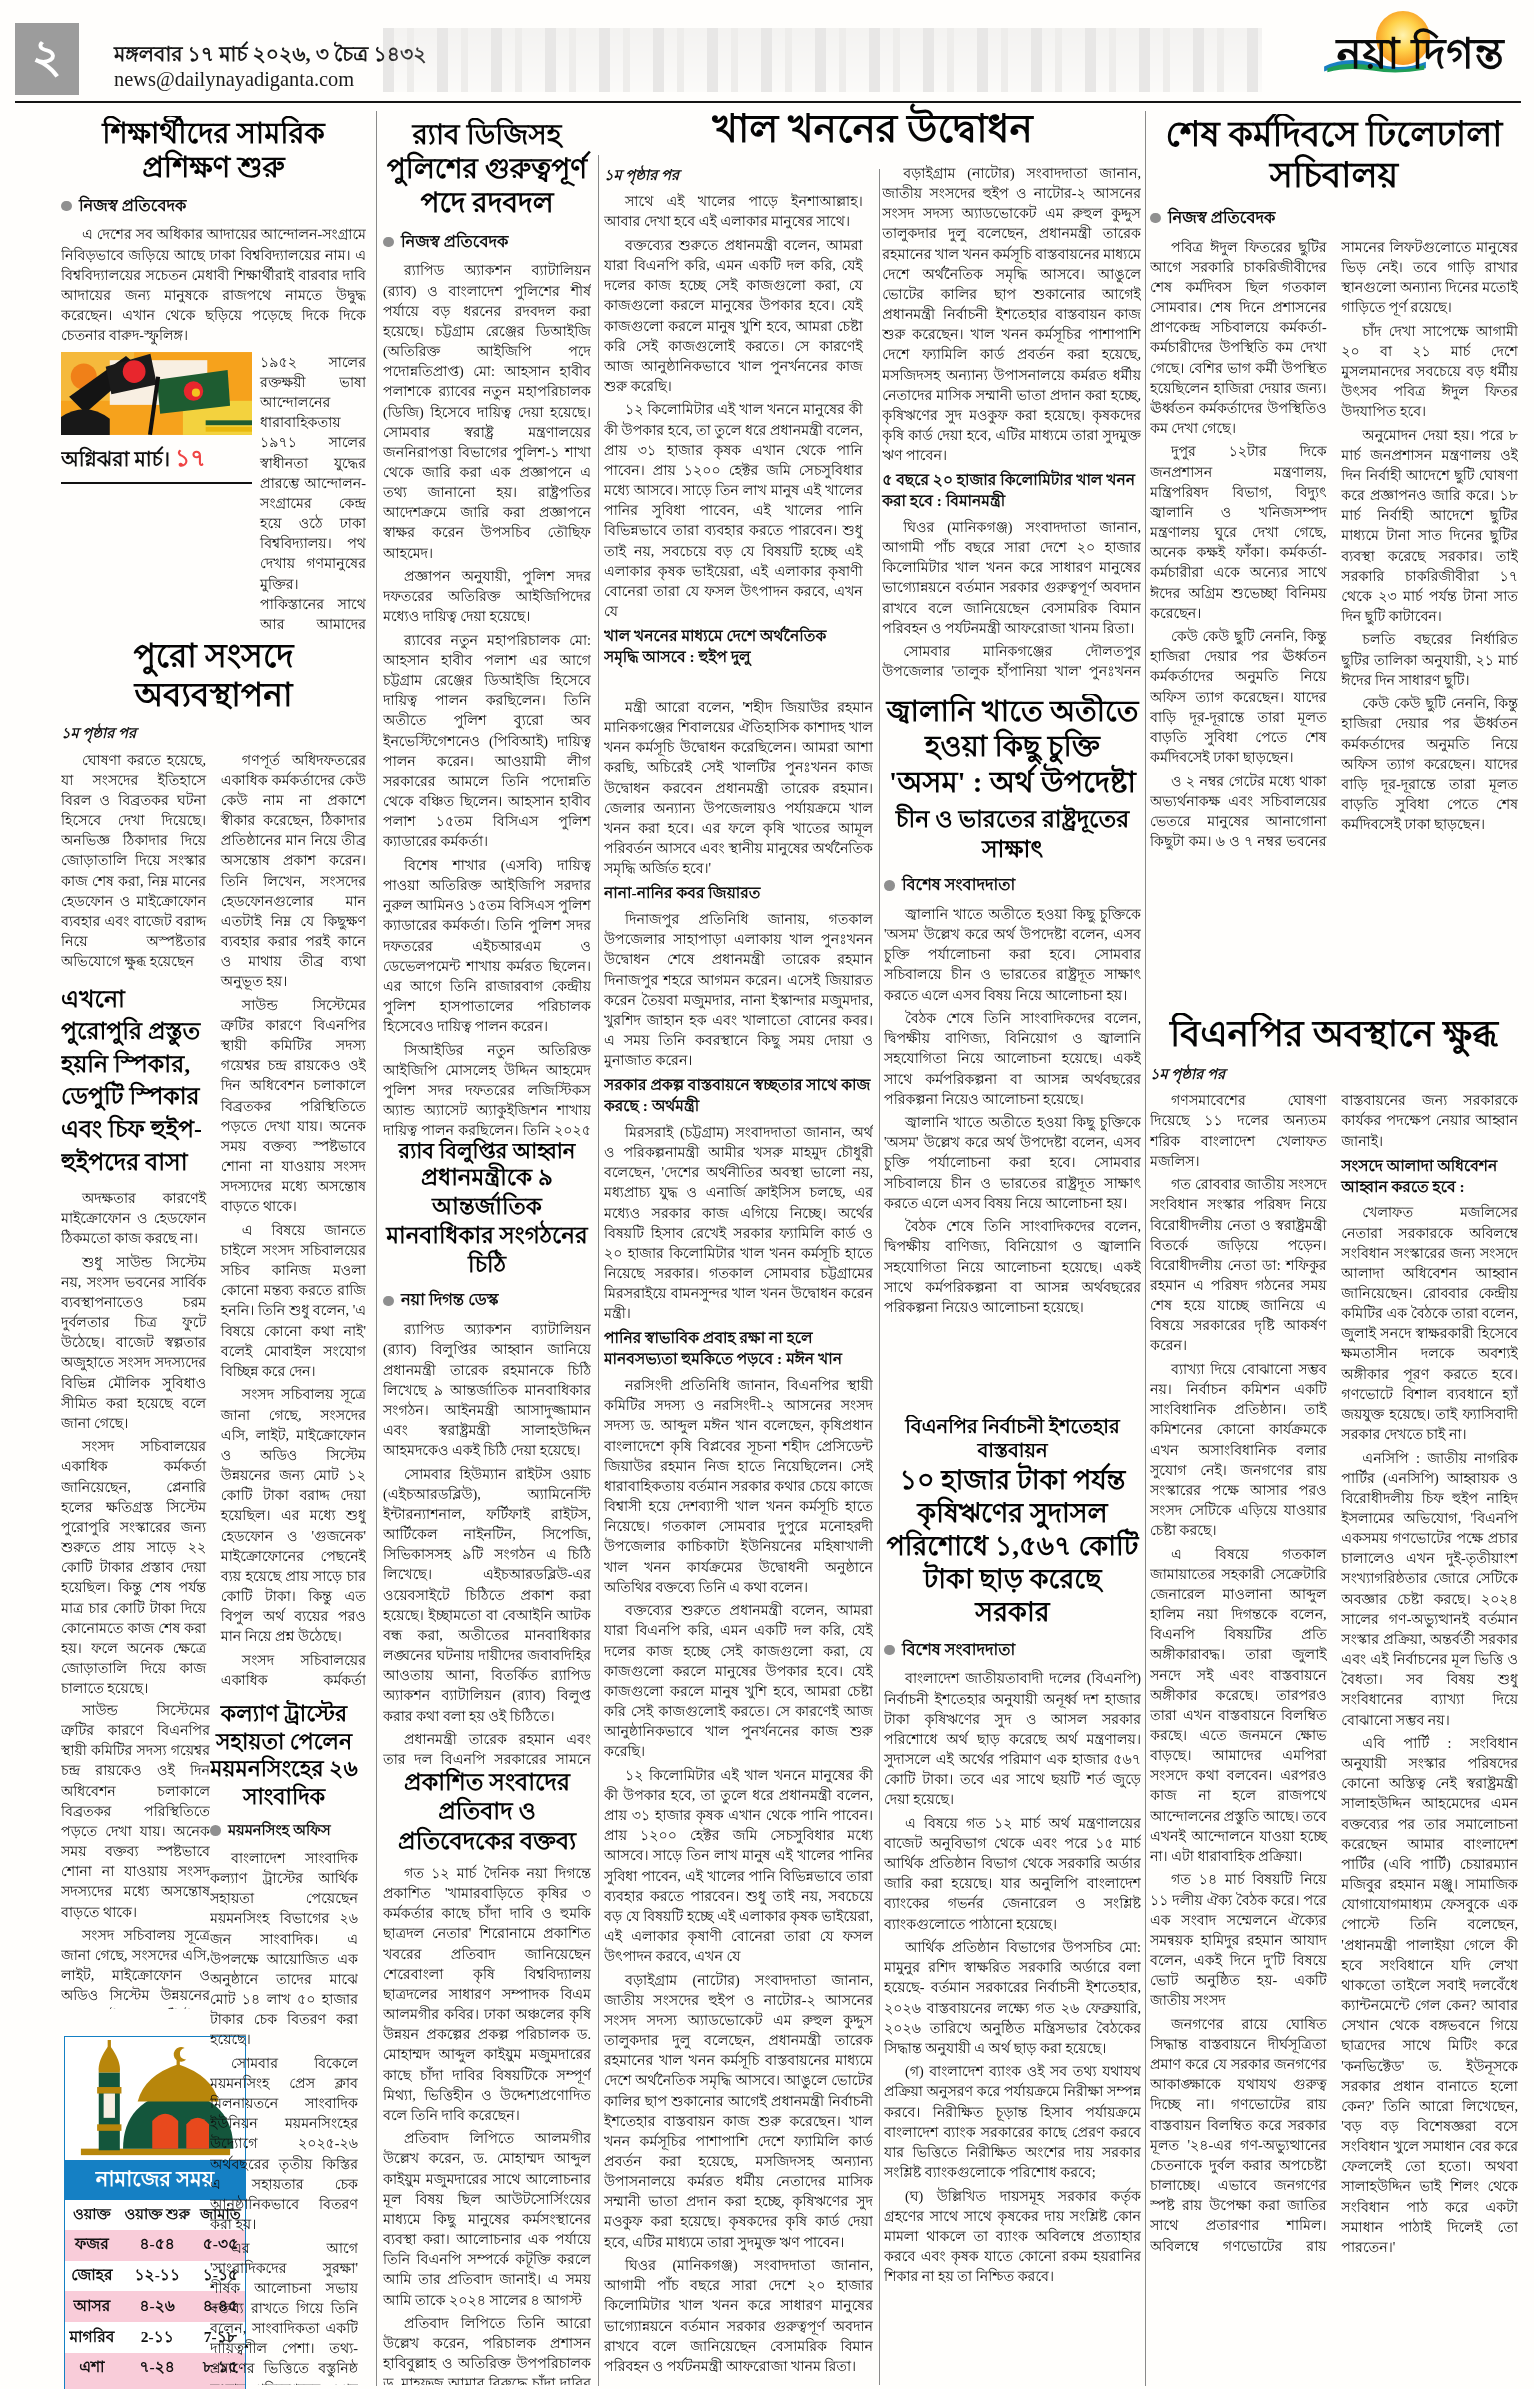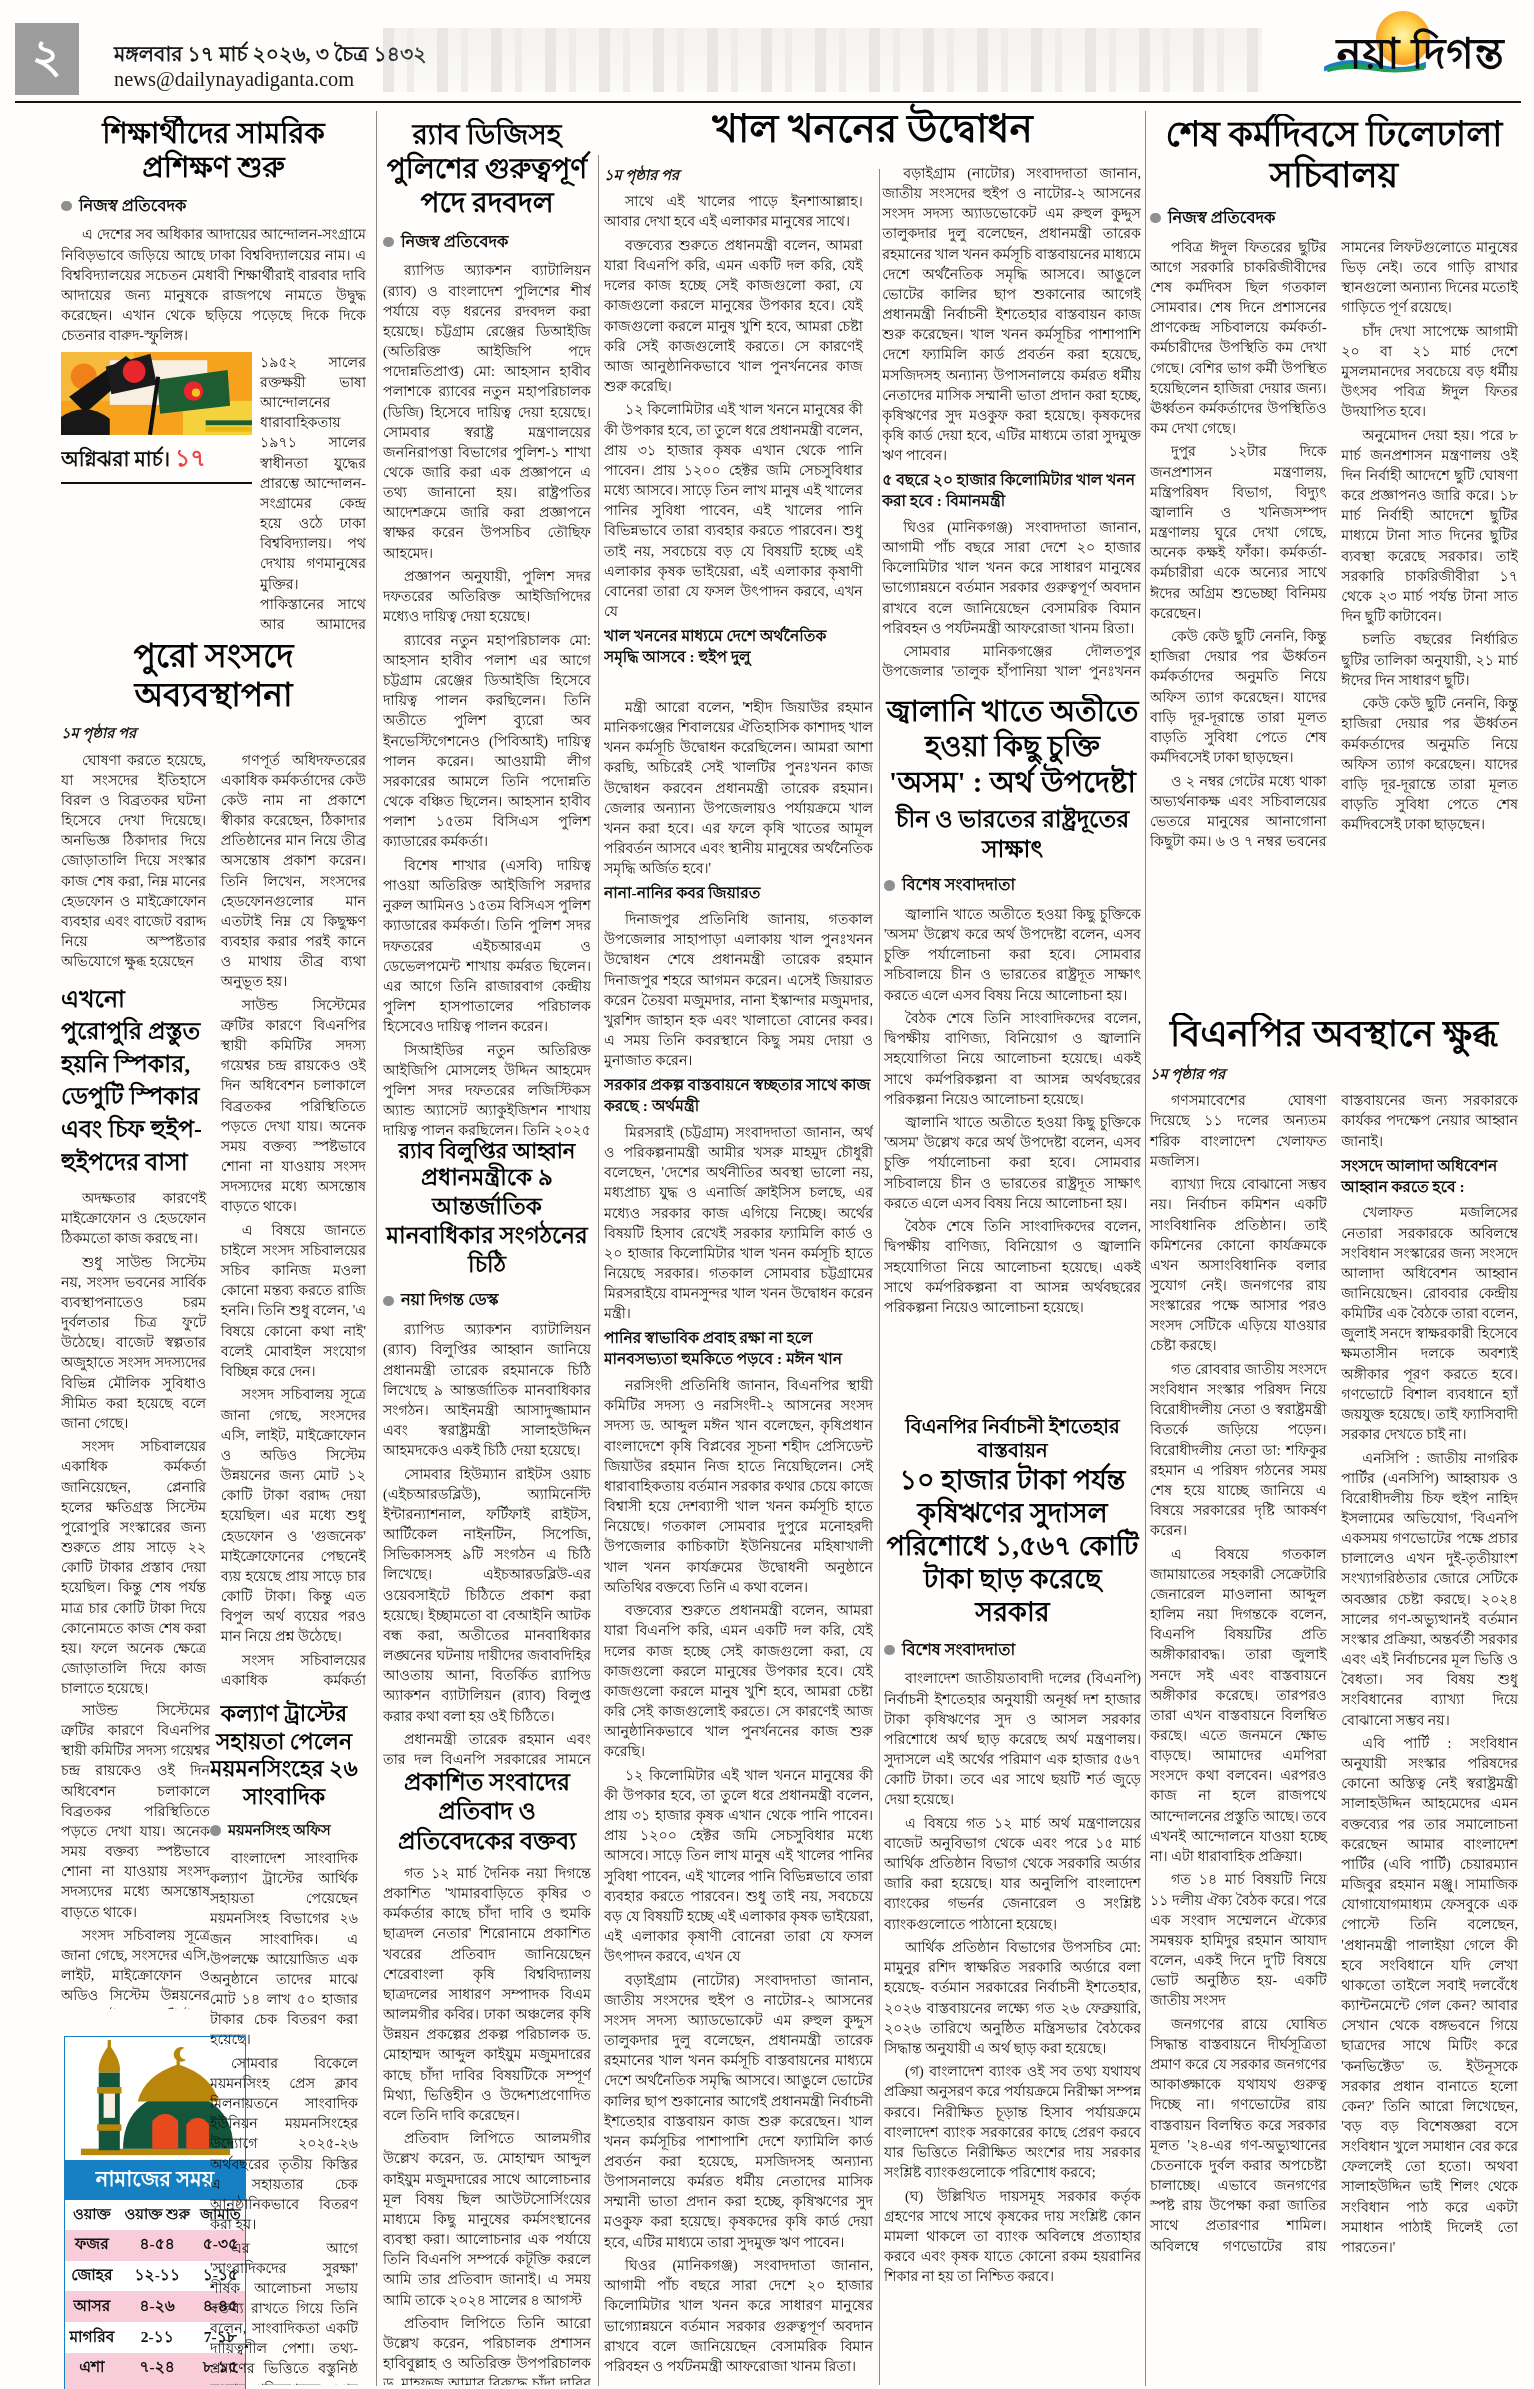--- a/index.html
+++ b/index.html
@@ -356,22 +356,22 @@
       <p>চলতি বছরের নির্ধারিত ছুটির তালিকা অনুযায়ী, ২১ মার্চ ঈদের দিন সাধারণ ছুটি।</p>
       <p>কেউ কেউ ছুটি নেননি, কিন্তু হাজিরা দেয়ার পর ঊর্ধ্বতন কর্মকর্তাদের অনুমতি নিয়ে অফিস ত্যাগ করেছেন। যাদের বাড়ি দূর-দূরান্তে তারা মূলত বাড়তি সুবিধা পেতে শেষ কর্মদিবসেই ঢাকা ছাড়ছেন।</p>
     </div>
   </div>
 
   <div class="abs article" style="left:1150px;top:1013px;width:368px;height:1373px;">
     <h1 class="h-xl" style="font-size:36px;">বিএনপির অবস্থানে ক্ষুব্ধ</h1>
     <div class="continued">১ম পৃষ্ঠার পর</div>
     <div class="body-text cols-2" style="height:1270px;">
       <p>গণসমাবেশের ঘোষণা দিয়েছে ১১ দলের অন্যতম শরিক বাংলাদেশ খেলাফত মজলিস।</p>
+      <p>গত রোববার জাতীয় সংসদে সংবিধান সংস্কার পরিষদ নিয়ে বিরোধীদলীয় নেতা ও স্বরাষ্ট্রমন্ত্রী বিতর্কে জড়িয়ে পড়েন। বিরোধীদলীয় নেতা ডা: শফিকুর রহমান এ পরিষদ গঠনের সময় শেষ হয়ে যাচ্ছে জানিয়ে এ বিষয়ে সরকারের দৃষ্টি আকর্ষণ করেন।</p>
       <p>ব্যাখ্যা দিয়ে বোঝানো সম্ভব নয়। নির্বাচন কমিশন একটি সাংবিধানিক প্রতিষ্ঠান। তাই কমিশনের কোনো কার্যক্রমকে এখন অসাংবিধানিক বলার সুযোগ নেই। জনগণের রায় সংস্কারের পক্ষে আসার পরও সংসদ সেটিকে এড়িয়ে যাওয়ার চেষ্টা করছে।</p>
-      <p>গত রোববার জাতীয় সংসদে সংবিধান সংস্কার পরিষদ নিয়ে বিরোধীদলীয় নেতা ও স্বরাষ্ট্রমন্ত্রী বিতর্কে জড়িয়ে পড়েন। বিরোধীদলীয় নেতা ডা: শফিকুর রহমান এ পরিষদ গঠনের সময় শেষ হয়ে যাচ্ছে জানিয়ে এ বিষয়ে সরকারের দৃষ্টি আকর্ষণ করেন।</p>
       <p>এ বিষয়ে গতকাল জামায়াতের সহকারী সেক্রেটারি জেনারেল মাওলানা আব্দুল হালিম নয়া দিগন্তকে বলেন, বিএনপি বিষয়টির প্রতি অঙ্গীকারাবদ্ধ। তারা জুলাই সনদে সই এবং বাস্তবায়নে অঙ্গীকার করেছে। তারপরও তারা এখন বাস্তবায়নে বিলম্বিত করছে। এতে জনমনে ক্ষোভ বাড়ছে। আমাদের এমপিরা সংসদে কথা বলবেন। এরপরও কাজ না হলে রাজপথে আন্দোলনের প্রস্তুতি আছে। তবে এখনই আন্দোলনে যাওয়া হচ্ছে না। এটা ধারাবাহিক প্রক্রিয়া।</p>
       <p>গত ১৪ মার্চ বিষয়টি নিয়ে ১১ দলীয় ঐক্য বৈঠক করে। পরে এক সংবাদ সম্মেলনে ঐক্যের সমন্বয়ক হামিদুর রহমান আযাদ বলেন, একই দিনে দু'টি বিষয়ে ভোট অনুষ্ঠিত হয়- একটি জাতীয় সংসদ</p>
       <p>জনগণের রায়ে ঘোষিত সিদ্ধান্ত বাস্তবায়নে দীর্ঘসূত্রিতা প্রমাণ করে যে সরকার জনগণের আকাঙ্ক্ষাকে যথাযথ গুরুত্ব দিচ্ছে না। গণভোটের রায় বাস্তবায়ন বিলম্বিত করে সরকার মূলত '২৪-এর গণ-অভ্যুত্থানের চেতনাকে দুর্বল করার অপচেষ্টা চালাচ্ছে। এভাবে জনগণের স্পষ্ট রায় উপেক্ষা করা জাতির সাথে প্রতারণার শামিল। অবিলম্বে গণভোটের রায় বাস্তবায়নের জন্য সরকারকে কার্যকর পদক্ষেপ নেয়ার আহ্বান জানাই।</p>
       <div class="sub-bold">সংসদে আলাদা অধিবেশন আহ্বান করতে হবে :</div>
       <p>খেলাফত মজলিসের নেতারা সরকারকে অবিলম্বে সংবিধান সংস্কারের জন্য সংসদে আলাদা অধিবেশন আহ্বান জানিয়েছেন। রোববার কেন্দ্রীয় কমিটির এক বৈঠকে তারা বলেন, জুলাই সনদে স্বাক্ষরকারী হিসেবে ক্ষমতাসীন দলকে অবশ্যই অঙ্গীকার পূরণ করতে হবে। গণভোটে বিশাল ব্যবধানে হ্যাঁ জয়যুক্ত হয়েছে। তাই ফ্যাসিবাদী সরকার দেখতে চাই না।</p>
       <p>এনসিপি : জাতীয় নাগরিক পার্টির (এনসিপি) আহ্বায়ক ও বিরোধীদলীয় চিফ হুইপ নাহিদ ইসলামের অভিযোগ, 'বিএনপি একসময় গণভোটের পক্ষে প্রচার চালালেও এখন দুই-তৃতীয়াংশ সংখ্যাগরিষ্ঠতার জোরে সেটিকে অবজ্ঞার চেষ্টা করছে। ২০২৪ সালের গণ-অভ্যুত্থানই বর্তমান সংস্কার প্রক্রিয়া, অন্তর্বর্তী সরকার এবং এই নির্বাচনের মূল ভিত্তি ও বৈধতা। সব বিষয় শুধু সংবিধানের ব্যাখ্যা দিয়ে বোঝানো সম্ভব নয়।</p>
       <p>এবি পার্টি : সংবিধান অনুযায়ী সংস্কার পরিষদের কোনো অস্তিত্ব নেই স্বরাষ্ট্রমন্ত্রী সালাহউদ্দিন আহমেদের এমন বক্তব্যের পর তার সমালোচনা করেছেন আমার বাংলাদেশ পার্টির (এবি পার্টি) চেয়ারম্যান মজিবুর রহমান মঞ্জু। সামাজিক যোগাযোগমাধ্যম ফেসবুকে এক পোস্টে তিনি বলেছেন, 'প্রধানমন্ত্রী পালাইয়া গেলে কী হবে সংবিধানে যদি লেখা থাকতো তাইলে সবাই দলবেঁধে ক্যান্টনমেন্টে গেল কেন? আবার সেখান থেকে বঙ্গভবনে গিয়ে ছাত্রদের সাথে মিটিং করে 'কনভিক্টেড' ড. ইউনূসকে সরকার প্রধান বানাতে হলো কেন?' তিনি আরো লিখেছেন, 'বড় বড় বিশেষজ্ঞরা বসে সংবিধান খুলে সমাধান বের করে ফেললেই তো হতো। অথবা সালাহউদ্দিন ভাই শিলং থেকে সংবিধান পাঠ করে একটা সমাধান পাঠাই দিলেই তো পারতেন।'</p>
     </div>
   </div>
 

